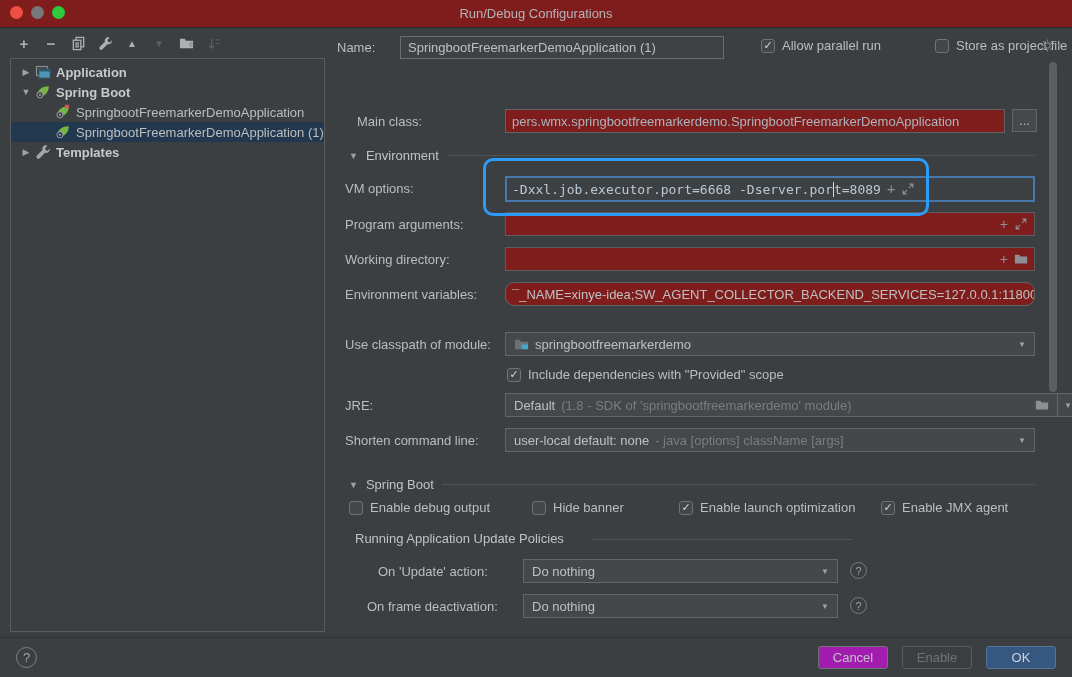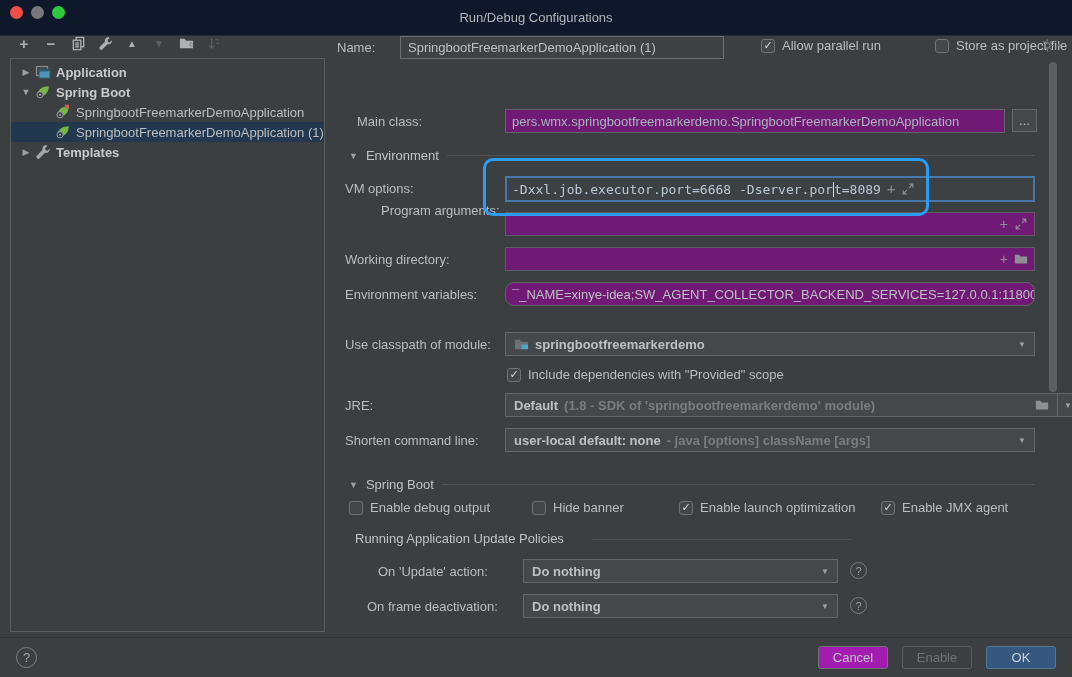--- a/index.html
+++ b/index.html
@@ -2,21 +2,21 @@
 <html><head>
 <meta charset="utf-8">
 <style>
   * { margin:0; padding:0; box-sizing:border-box; }
   html,body { background:#2b2b2b; }
   body { font-family:"Liberation Sans", sans-serif; }
   .window{ position:relative; width:1072px; height:677px; background:#3c3f41; overflow:hidden;
            color:#bbbdbf; font-size:13px; }
 
   
-  .titlebar{ position:absolute; left:0; top:0; width:100%; height:36px; background:#0f172a;
+  .titlebar{ position:absolute; left:0; top:0; width:100%; height:28px; background:#7f1d1d;
              border-bottom:1px solid #292c2e; display:flex; align-items:center; justify-content:center; }
   .traffic{ position:absolute; left:10px; top:6px; display:flex; gap:8px; }
   .light{ width:13px; height:13px; border-radius:50%; }
   .light.red{ background:#ee4e43; }
   .light.gray{ background:#767879; }
   .light.green{ background:#2ec93e; }
   .win-title{ color:#b2b5b7; font-size:13px; }
 
   
   .toolbar{ position:absolute; left:16px; top:32px; height:22px; display:flex; gap:11px; align-items:center; }
@@ -37,21 +37,21 @@
   .trow.lvl1{ padding-left:44px; }
   .trow.bold .tlabel{ font-weight:bold; color:#c7c9cb; }
   .tlabel{ padding-left:3px; color:#bcbec0; }
   .trow.selected{ background:#22384e; }
 
   
   .content{ position:absolute; left:337px; top:26px; right:0; bottom:40px; }
   .abs{ position:absolute; }
   .lbl{ color:#bbbdbf; }
 
-  .field{ background:#701a75; border:1px solid #616466; height:24px; display:flex;
+  .field{ background:#7f1d1d; border:1px solid #616466; height:24px; display:flex;
           align-items:center; padding:0 6px; color:#bdc0c2; overflow:hidden; white-space:nowrap; }
   .field.empty{ border-color:#5b5e60; }
   .field .spacer{ flex:1; }
   .fld-ico{ color:#8d9093; font-size:14px; margin-left:6px; display:flex; align-items:center; }
   .fld-ico svg{ width:14px; height:14px; }
 
   .namefield{ background:#3f4244; border:1px solid #6b6e70; height:23px; display:flex;
               align-items:center; padding:0 7px; color:#bdc0c2; }
 
   
@@ -68,21 +68,21 @@
 
   
   .cbwrap{ display:flex; align-items:center; gap:7px; cursor:default; }
   .cb{ width:14px; height:14px; border:1px solid #6f7375; border-radius:3px; background:#43474a;
        display:inline-flex; align-items:center; justify-content:center; color:#d9dadb;
        font-size:11px; line-height:1; flex:0 0 14px; }
   .cb.checked::after{ content:"✓"; }
 
   
   .combo{ background:#45484a; border:1px solid #646769; height:24px; display:flex;
-          align-items:center; padding:0 8px; color:#bdc0c2; white-space:nowrap; overflow:hidden;font-weight:bold; }
+          align-items:center; padding:0 8px; color:#bdc0c2; white-space:nowrap; overflow:hidden; }
   .combo .hint{ color:#7a7d80; margin-left:6px; }
   .combo .spacer{ flex:1; }
   .combo .drop{ color:#9fa2a4; font-size:8px; margin-left:6px; }
   .combo .vsep{ width:1px; height:22px; background:#646769; margin:0 0 0 8px; }
   .combo .dropbtn{ width:20px; display:flex; justify-content:center; color:#9fa2a4; font-size:8px; }
   .combo .cico{ display:flex; align-items:center; margin-right:6px; }
   .combo .cico svg{ width:15px; height:15px; }
 
   
   .vmfield{ background:#3e4143; border:2px solid #4678ab; height:26px; display:flex; align-items:center;
@@ -263,21 +263,21 @@
       <span class="fld-ico">+</span>
       <span class="fld-ico">
         <svg viewBox="0 0 16 16" fill="none" stroke="currentColor" stroke-width="1.3">
             <path d="M9.5 2.5h4v4M13.5 2.5 9 7M6.5 13.5h-4v-4M2.5 13.5 7 9"></path>
           </svg>
       </span>
     </div>
 
     <div class="abs annotate" style="left:146px; top:132px; width:446px; height:58px;"></div>
 
-    <span class="abs lbl" style="left:8px; top:177px;margin-left:36px;">Program arguments:</span>
+    <span class="abs lbl" style="left:8px; top:191px;">Program arguments:</span>
     <div class="abs field empty" style="left:168px; top:186px; width:530px;">
       <span></span>
       <span class="spacer"></span>
       <span class="fld-ico">+</span>
       <span class="fld-ico">
         <svg viewBox="0 0 16 16" fill="none" stroke="currentColor" stroke-width="1.3">
             <path d="M9.5 2.5h4v4M13.5 2.5 9 7M6.5 13.5h-4v-4M2.5 13.5 7 9"></path>
           </svg>
       </span>
     </div>

